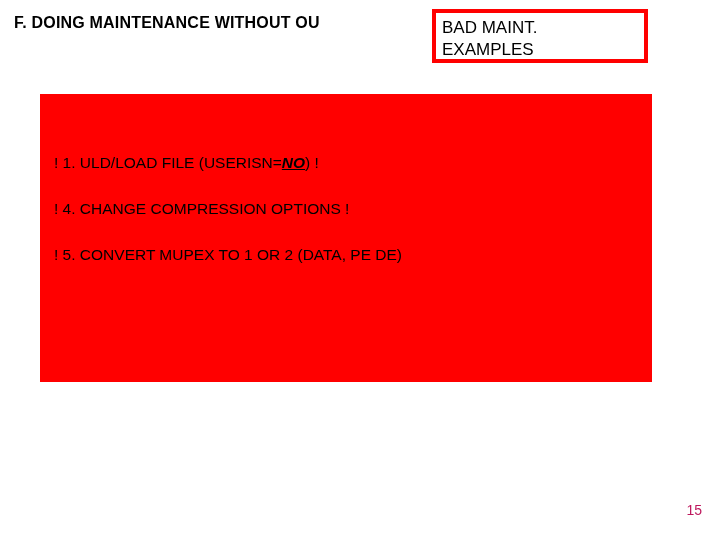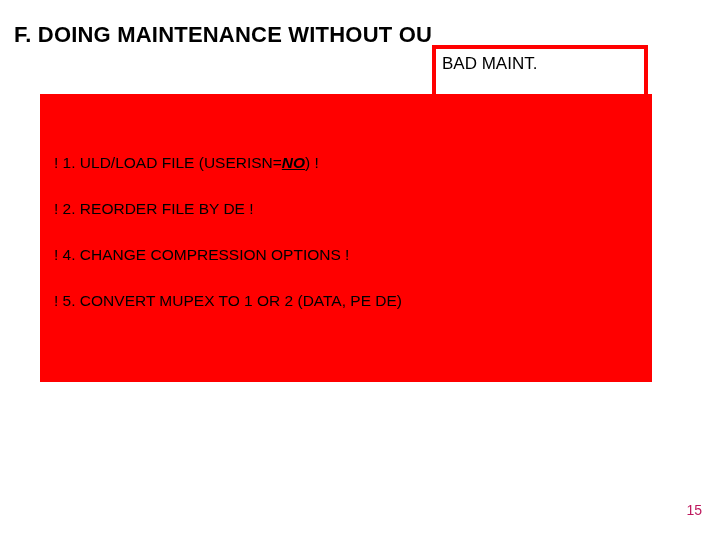--- a/index.html
+++ b/index.html
@@ -14,40 +14,39 @@
   }
   .slide {
     position: relative;
     width: 720px;
     height: 540px;
     box-sizing: border-box;
   }
   .title {
     position: absolute;
     left: 14px;
-    top: 22px;
-    font-size: 22px;
+    top: 14px;
+    font-size: 16px;
     font-weight: 700;
     letter-spacing: 0.2px;
     white-space: nowrap;
   }
   .callout {
     position: absolute;
     top: 9px;
     left: 432px;
     width: 216px;
     height: 54px;
     border: 4px solid #ff0000;
     background: #ffffff;
     box-sizing: border-box;
     padding: 4px 6px 0 6px;
     font-size: 17px;
     line-height: 22px;
     color: #000;
-    margin-top: 36px;
   }
   .redpanel {
     position: absolute;
     left: 40px;
     top: 94px;
     width: 612px;
     height: 288px;
     background: #ff0000;
     box-sizing: border-box;
     padding: 60px 26px 14px 14px;
@@ -77,26 +76,26 @@
 </style>
 </head>
 <body>
 
 <div class="slide">
 
   <div class="title">F. DOING MAINTENANCE WITHOUT OU</div>
 
   <div class="callout">
     <div>BAD MAINT.</div>
+    <div>EXAMPLES</div>
   </div>
 
   <div class="redpanel">
     <div class="item">
       <span>! 1. ULD/LOAD FILE (USERISN=</span><span class="no-em">NO</span><span>) !</span>
     </div>
-    <div class="item">! 2. REORDER FILE BY DE !</div>
     <div class="item">! 4. CHANGE COMPRESSION OPTIONS !</div>
     <div class="item">! 5.  CONVERT MUPEX TO 1 OR 2 (DATA, PE DE)</div>
   </div>
 
   <div class="pagenum">15</div>
 
 </div>
 
 </body></html>

